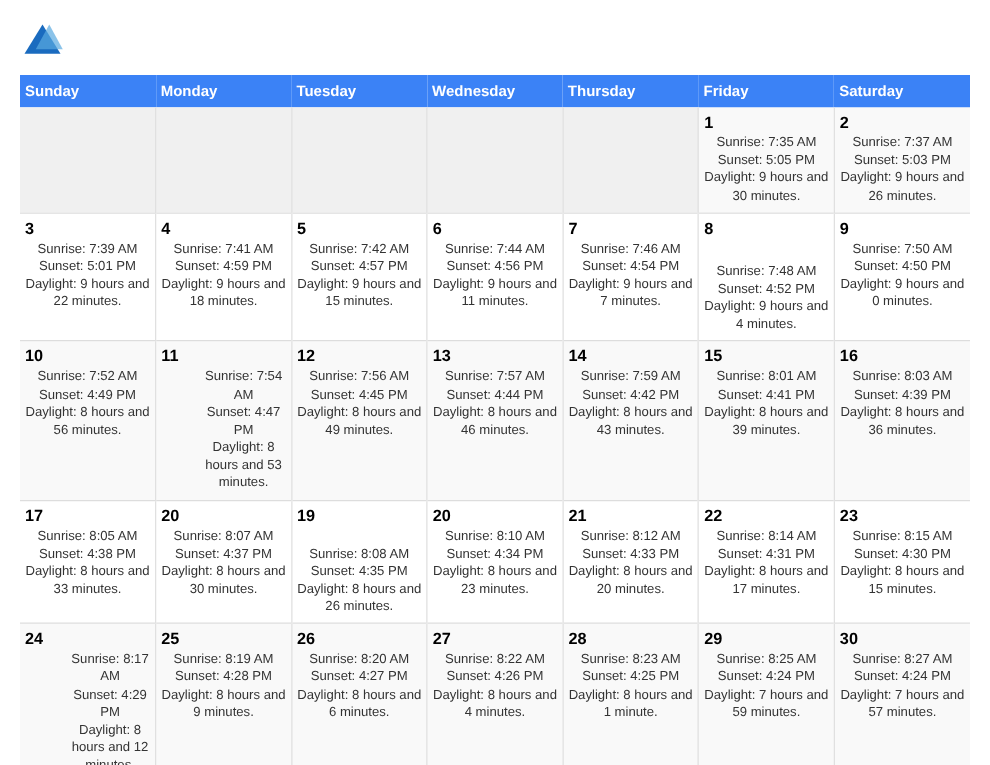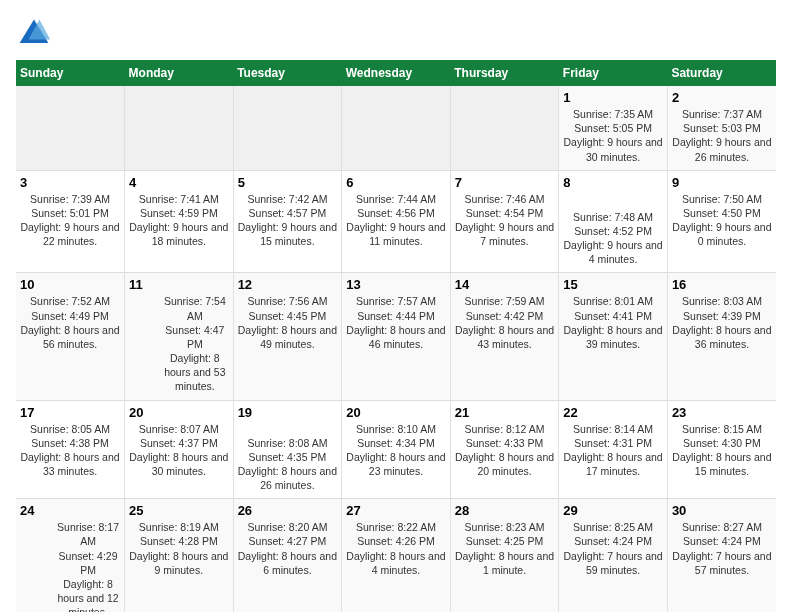--- a/index.html
+++ b/index.html
@@ -51,21 +51,21 @@
     .subtitle {
       font-size: 16px;
       color: #444;
     }
     table {
       width: 100%;
       border-collapse: collapse;
       font-size: 11px;
     }
     thead tr th {
-      background: #15803d;
+      background: #3b82f6;
       color: #fff;
       padding: 6px 4px;
       text-align: left;
       font-size: 12px;
       font-weight: bold;
     }
     tbody tr {
       border-bottom: 1px solid #ddd;
     }
     tbody tr:nth-child(odd) {

